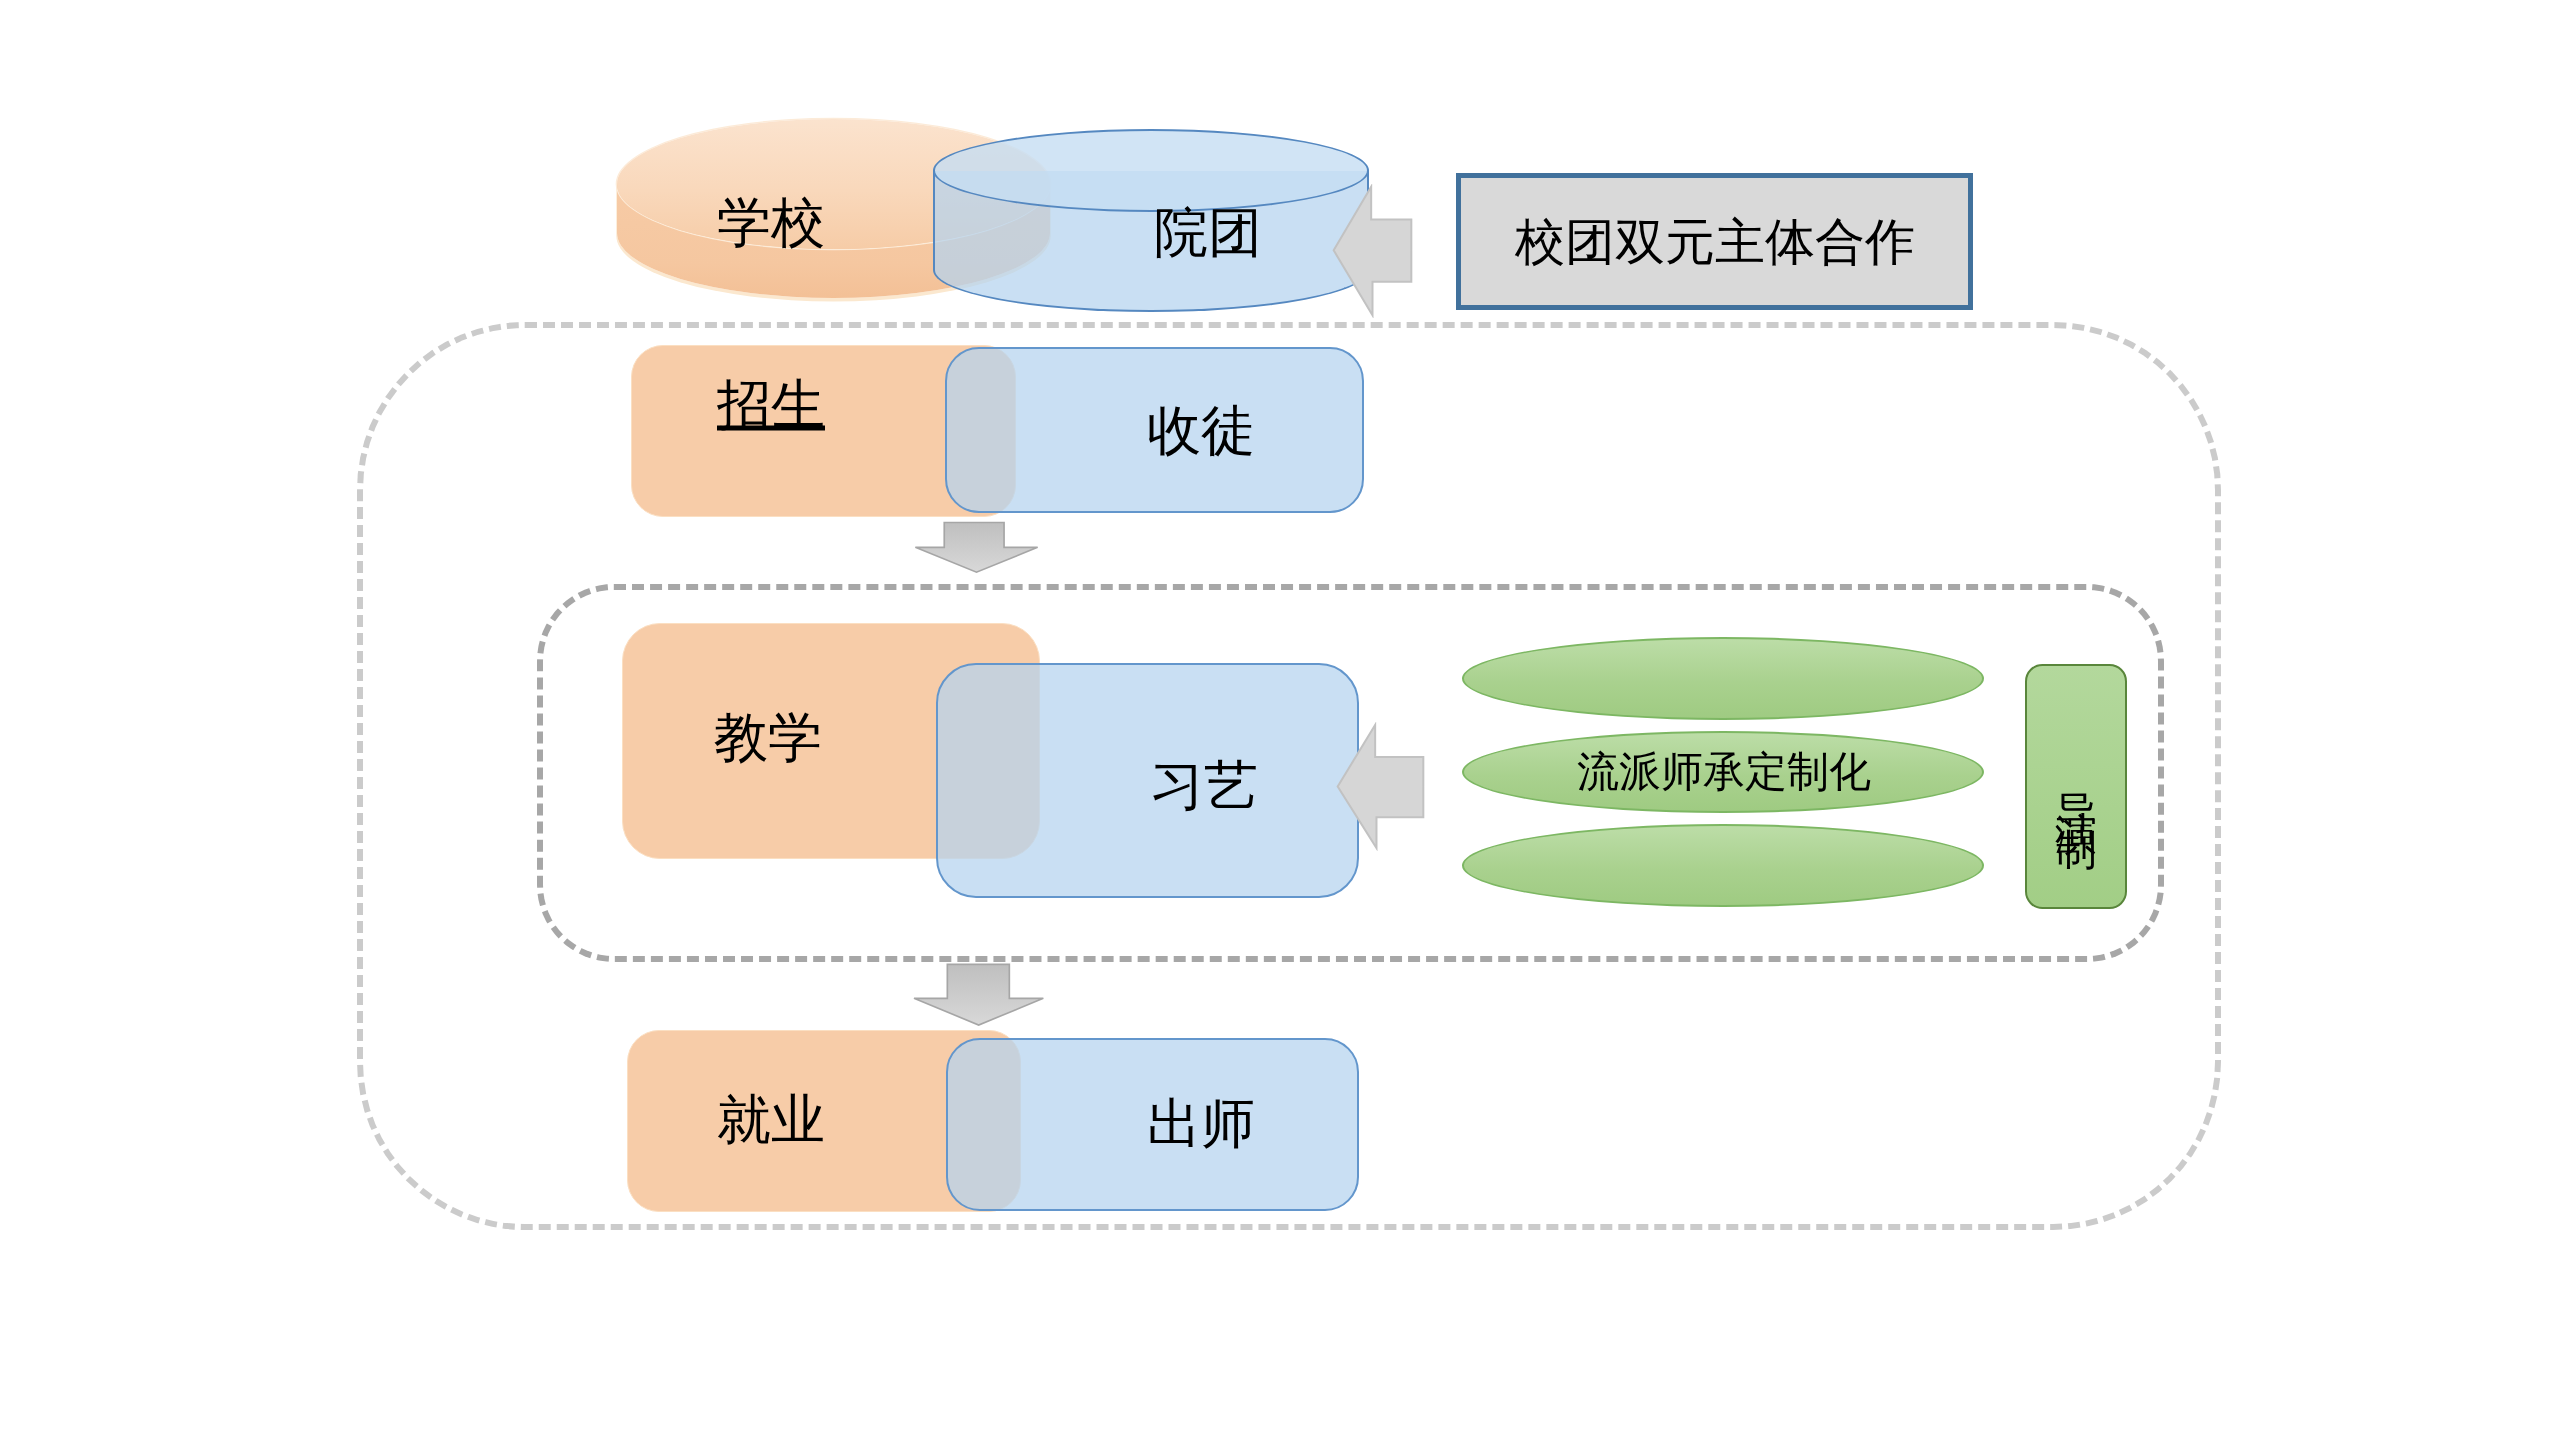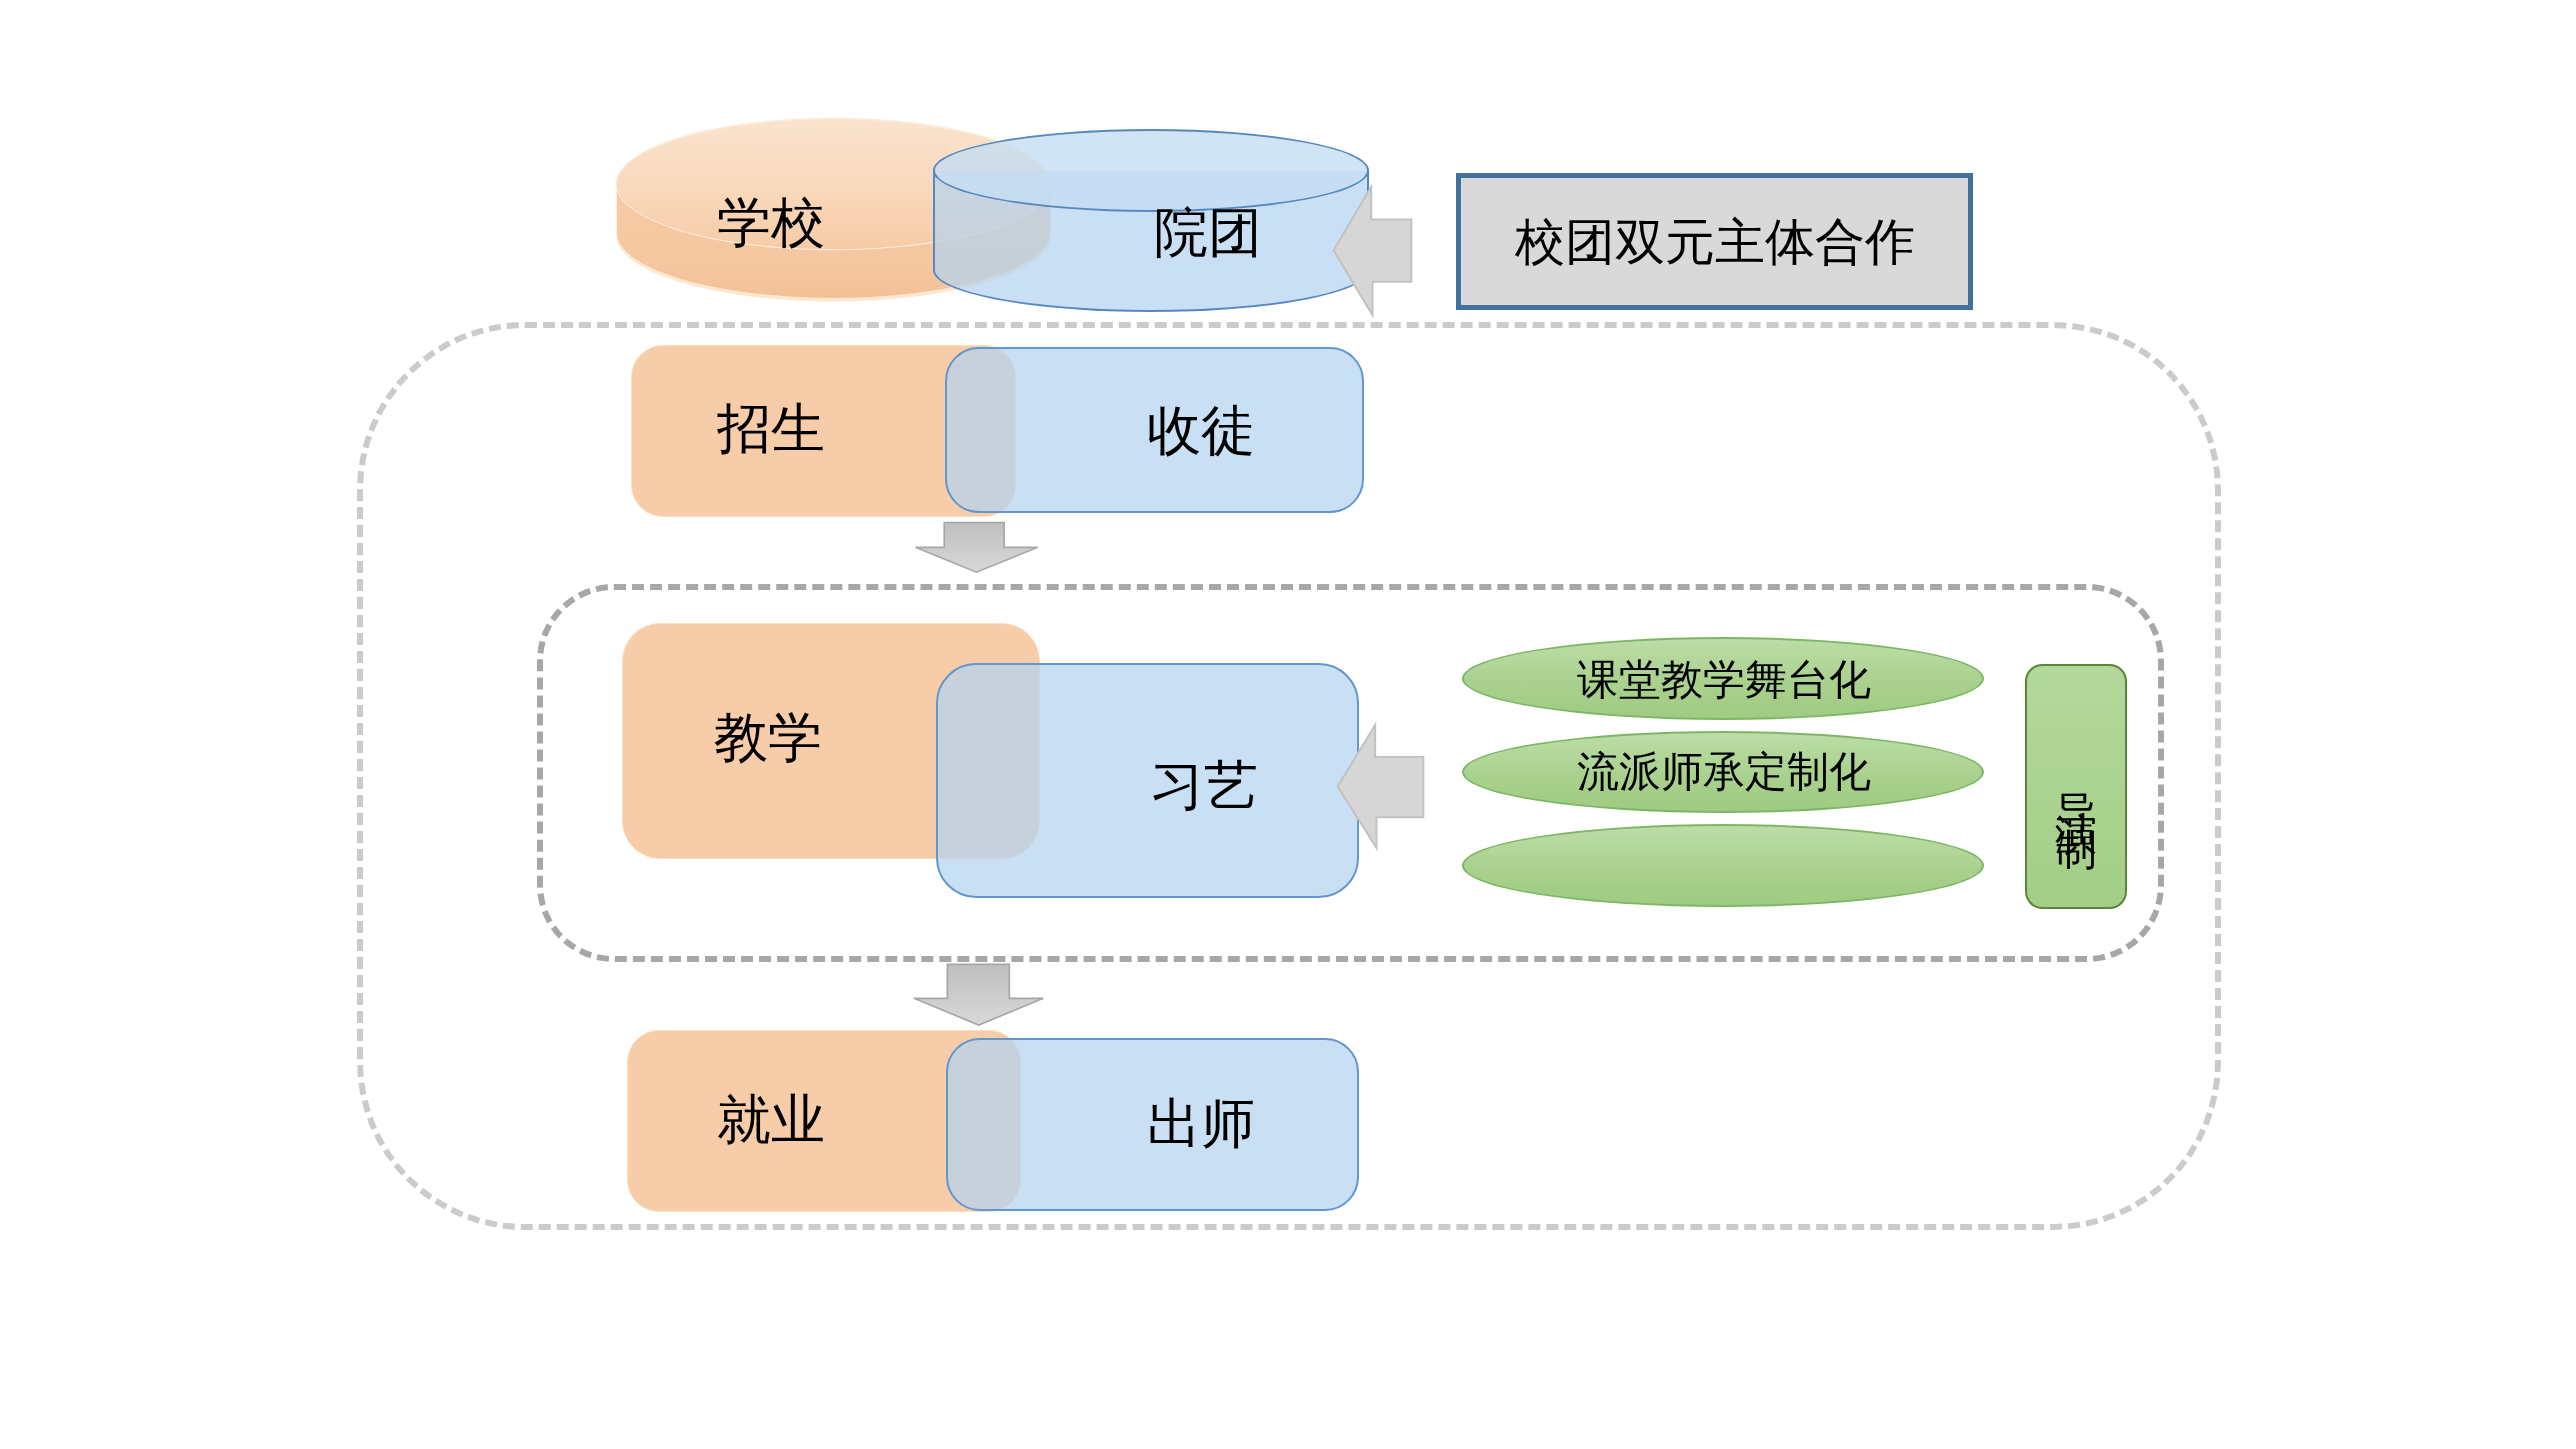--- a/index.html
+++ b/index.html
@@ -81,21 +81,21 @@
   <div class="lbl lbl-main" style="left:1208px; top:233px;">院团</div>
 
   <div class="abs coop"></div>
   <div class="lbl lbl-coop" style="left:1715px; top:242px;">校团双元主体合作</div>
   <svg class="arrow-svg" style="left:1331px; top:184px;" width="83" height="134" viewBox="0 0 124 200">
     <polygon points="4,99 60,4 60,53 120,53 120,146 62,146 62,196" fill="#D6D6D6" stroke="#C2C2C2" stroke-width="3"></polygon>
   </svg>
 
   <div class="abs obox" style="left:631px; top:345px; width:385px; height:172px;"></div>
   <div class="abs bbox" style="left:945px; top:347px; width:419px; height:166px;"></div>
-  <div class="lbl lbl-main" style="left:771px; top:429px;">招生</div>
+  <div class="lbl lbl-main" style="left:771px; top:405px;text-decoration:underline;">招生</div>
   <div class="lbl lbl-main" style="left:1201px; top:431px;">收徒</div>
 
   <svg class="arrow-svg" style="left:912px; top:521px;" width="129" height="54" viewBox="0 0 192 80">
     <defs>
         <linearGradient id="g1" x1="0" y1="0" x2="0" y2="1">
       <stop offset="0" stop-color="#BFBFBF"></stop>
           <stop offset="1" stop-color="#D8D8D8"></stop>
     </linearGradient>
       </defs>
     <polygon points="48,2 137,2 137,39 187,39 96,76 5,39 48,39" fill="url(#g1)" stroke="#A6A6A6" stroke-width="2.5"></polygon>
@@ -106,21 +106,20 @@
   <div class="lbl lbl-main" style="left:768px; top:738px;">教学</div>
   <div class="lbl lbl-main" style="left:1204px; top:786px;">习艺</div>
 
   <svg class="arrow-svg" style="left:1335px; top:722px;" width="91" height="129" viewBox="0 0 136 192">
     <polygon points="4,96 60,4 60,52 132,52 132,142 62,142 62,188" fill="#D6D6D6" stroke="#C2C2C2" stroke-width="3"></polygon>
   </svg>
 
   <div class="abs pill" style="left:1462px; top:637px; width:522px; height:83px;"></div>
   <div class="abs pill" style="left:1462px; top:731px; width:522px; height:82px;"></div>
   <div class="abs pill" style="left:1462px; top:824px; width:522px; height:83px;"></div>
-  <div class="lbl lbl-pill" style="left:1724px; top:680px;">课堂教学舞台化</div>
   <div class="lbl lbl-pill" style="left:1724px; top:772px;">流派师承定制化</div>
 
   <div class="abs director" style="left:2025px; top:664px; width:102px; height:245px;">
     <div class="vlabel">导演制</div>
   </div>
 
   <svg class="arrow-svg" style="left:911px; top:963px;" width="134" height="64" viewBox="0 0 200 96">
     <defs>
         <linearGradient id="g2" x1="0" y1="0" x2="0" y2="1">
       <stop offset="0" stop-color="#BFBFBF"></stop>

